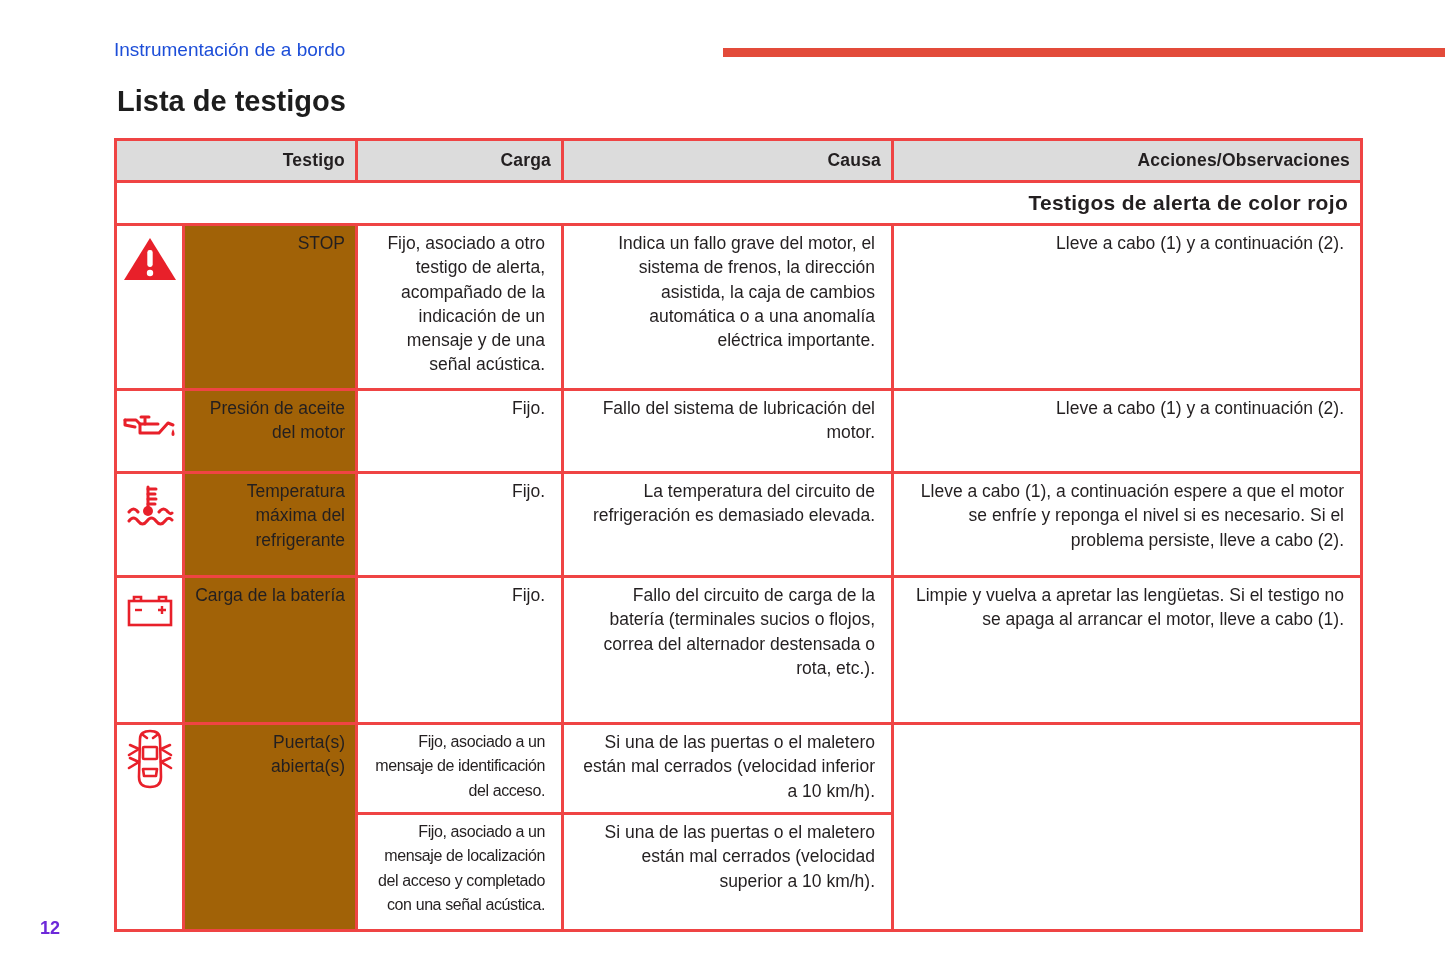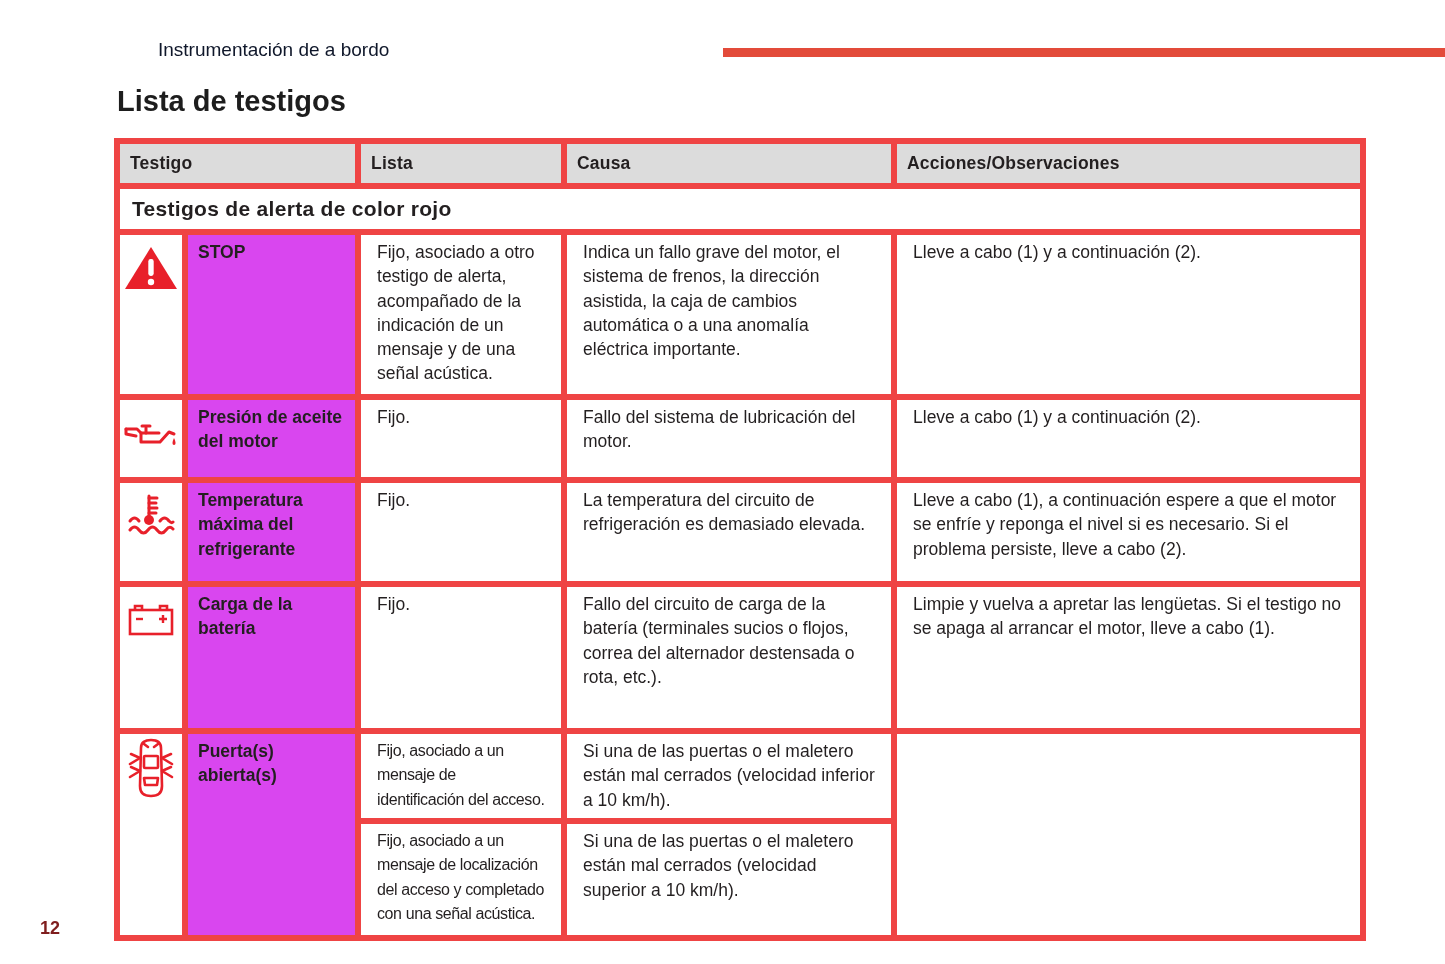--- a/index.html
+++ b/index.html
@@ -1,31 +1,31 @@
 <!DOCTYPE html>
 <html><head>
 <meta charset="utf-8">
 <style>
   html, body { margin: 0; padding: 0; background: #ffffff; }
   body { width: 1445px; height: 964px; position: relative; overflow: hidden;
          font-family: "Liberation Sans", sans-serif; color: #231f20; }
-  .running-head { position: absolute; left: 114px; top: 39px; font-size: 19px; color: #0f172a; margin-left: 44px; }
+  .running-head { position: absolute; left: 114px; top: 39px; font-size: 19px; color: #1d4ed8; }
   .red-bar { position: absolute; left: 723px; top: 48px; width: 722px; height: 9px; background: #e34b3a; }
   .page-title { position: absolute; left: 114px; top: 82px; margin: 3px; font-size: 29px; font-weight: bold; color: #1d1d1d; }
-  .page-number { position: absolute; left: 40px; top: 918px; font-size: 18px; font-weight: bold; color: #7f1d1d; }
+  .page-number { position: absolute; left: 40px; top: 918px; font-size: 18px; font-weight: bold; color: #6d28d9; }
 
   table.lamps { position: absolute; left: 114px; top: 138px; width: 1246px; border-collapse: collapse;
                 table-layout: fixed; font-size: 17.5px; line-height: 24.3px; }
-  table.lamps td, table.lamps th { border: 6px solid #ef4444; vertical-align: top; padding: 0; }
+  table.lamps td, table.lamps th { border: 3px solid #ef4444; vertical-align: top; padding: 0; text-align: right; }
   th { background: #dcdcdc; text-align: left; font-weight: bold; font-size: 17.5px; height: 39px;
        padding: 0 10px !important; vertical-align: middle !important; letter-spacing: 0.2px; }
   .section td { height: 40px; font-size: 21px; font-weight: bold; padding: 0 12px !important; vertical-align: middle !important; letter-spacing: 0.3px; }
   .icon-cell { text-align: center; background: #fff; }
   .icon-cell svg { display: block; margin: 0 auto; }
-  .name-cell { background: #d946ef; font-weight: bold; padding: 5px 10px !important; }
+  .name-cell { background: #a16207; font-weight: normal; padding: 5px 10px !important; }
   .txt { padding: 5px 16px !important; }
   .narrow { font-size: 16px; letter-spacing: -0.4px; transform-origin: left; }
 </style>
 </head>
 <body>
 
 <div class="running-head">Instrumentación de a bordo</div>
 <div class="red-bar"></div>
 <h1 class="page-title">Lista de testigos</h1>
 
@@ -33,21 +33,21 @@
   <colgroup>
     <col style="width:68px">
       <col style="width:173px">
       <col style="width:206px">
       <col style="width:330px">
       <col style="width:469px">
   </colgroup>
   <tbody>
       <tr>
     <th colspan="2">Testigo</th>
-    <th>Lista</th>
+    <th>Carga</th>
     <th>Causa</th>
     <th>Acciones/Observaciones</th>
   </tr>
   <tr class="section">
     <td colspan="5">Testigos de alerta de color rojo</td>
   </tr>
 
   <tr style="height:165px">
     <td class="icon-cell">
       <svg width="54" height="46" viewBox="0 0 54 46" style="margin-top:10px">

